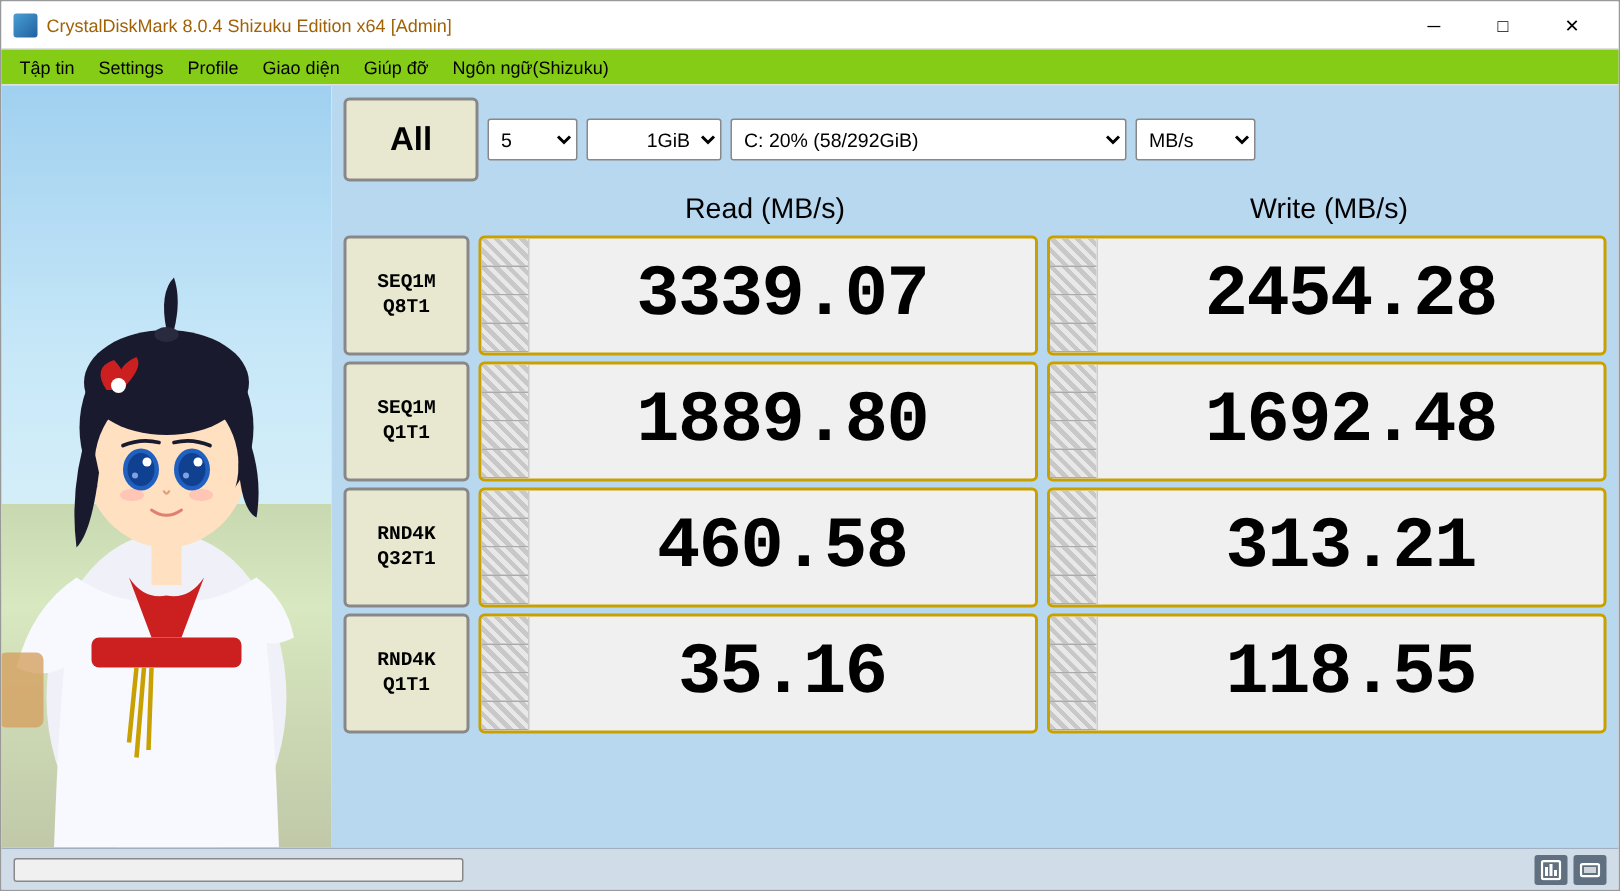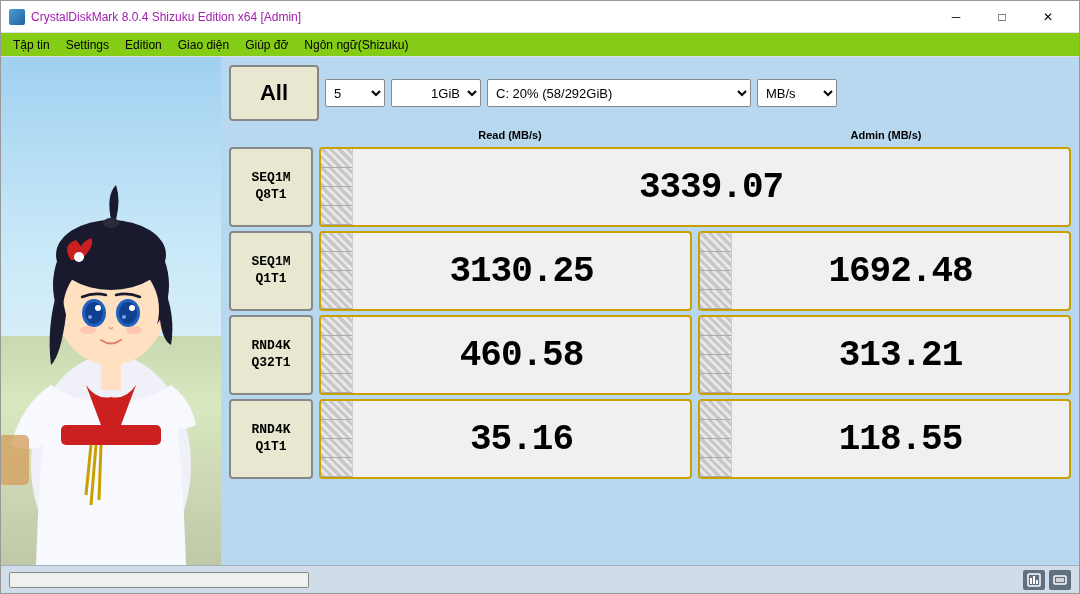--- a/index.html
+++ b/index.html
@@ -36,21 +36,21 @@
       width: 16px;
       height: 16px;
       margin-right: 6px;
       background: linear-gradient(135deg, #4a9fd4, #2060a0);
       border-radius: 2px;
       flex-shrink: 0;
     }
 
     .title-bar-text {
       font-size: 12px;
-      color: #a21caf;
+      color: #a16207;
       flex: 1;
     }
 
     .title-bar-controls {
       display: flex;
       gap: 0;
     }
 
     .title-btn {
       width: 46px;
@@ -153,22 +153,22 @@
     
     .header-row {
       display: flex;
       margin-left: 96px;
       gap: 6px;
     }
 
     .header-read, .header-write {
       flex: 1;
       text-align: center;
-      font-size: 11px;
-      font-weight: bold;
+      font-size: 19px;
+      font-weight: normal;
       color: #000;
       background: transparent;
       padding: 2px 0;
     }
 
     
     .bench-row {
       display: flex;
       align-items: center;
       gap: 6px;
@@ -230,21 +230,21 @@
         #c8c8c8 3px,
         #e8e8e8 3px,
         #e8e8e8 6px
       );
       border-bottom: 1px solid #aaa;
     }
 
     .cell-value {
       flex: 1;
       text-align: center;
-      font-size: 36px;
+      font-size: 48px;
       font-weight: bold;
       color: #000;
       letter-spacing: -1px;
     }
 
     
     .bottom-bar {
       height: 28px;
       background: #d0dce8;
       display: flex;
@@ -315,21 +315,21 @@
     <div class="title-bar-controls">
       <button class="title-btn">─</button>
       <button class="title-btn">□</button>
       <button class="title-btn close">✕</button>
     </div>
   </div>
 
   <div class="menu-bar">
     <span class="menu-item">Tập tin</span>
     <span class="menu-item">Settings</span>
-    <span class="menu-item">Edition</span>
+    <span class="menu-item">Profile</span>
     <span class="menu-item">Giao diện</span>
     <span class="menu-item">Giúp đỡ</span>
     <span class="menu-item">Ngôn ngữ(Shizuku)</span>
   </div>
 
   <div class="main-content">
 
     <div class="character-panel">
       <div class="sky-bg"></div>
       <div class="ground-bg"></div>
@@ -410,55 +410,66 @@
         <select class="dropdown dropdown-drive">
           <option>C: 20% (58/292GiB)</option>
         </select>
         <select class="dropdown dropdown-unit">
           <option>MB/s</option>
         </select>
       </div>
 
       <div class="header-row">
         <div class="header-read">Read (MB/s)</div>
-        <div class="header-write">Admin (MB/s)</div>
+        <div class="header-write">Write (MB/s)</div>
       </div>
 
       <div class="bench-row">
         <div class="bench-label">
           <span>SEQ1M</span>
           <span>Q8T1</span>
         </div>
         <div class="bench-cell">
           <div class="bench-cell-inner">
             <div class="cell-stripes">
               <div class="stripe"></div>
                 <div class="stripe"></div>
                 <div class="stripe"></div>
                 <div class="stripe"></div>
             </div>
             <div class="cell-value">3339.07</div>
           </div>
         </div>
+        <div class="bench-cell">
+          <div class="bench-cell-inner">
+            <div class="cell-stripes">
+              <div class="stripe"></div>
+                <div class="stripe"></div>
+                <div class="stripe"></div>
+                <div class="stripe"></div>
+            </div>
+            <div class="cell-value">2454.28</div>
+          </div>
+        </div>
       </div>
 
       <div class="bench-row">
         <div class="bench-label">
           <span>SEQ1M</span>
           <span>Q1T1</span>
         </div>
         <div class="bench-cell">
           <div class="bench-cell-inner">
             <div class="cell-stripes">
               <div class="stripe"></div>
                 <div class="stripe"></div>
                 <div class="stripe"></div>
                 <div class="stripe"></div>
             </div>
-            <div class="cell-value">3130.25</div>
+            <div class="cell-value">1889.80</div>
           </div>
         </div>
         <div class="bench-cell">
           <div class="bench-cell-inner">
             <div class="cell-stripes">
               <div class="stripe"></div>
                 <div class="stripe"></div>
                 <div class="stripe"></div>
                 <div class="stripe"></div>
             </div>

